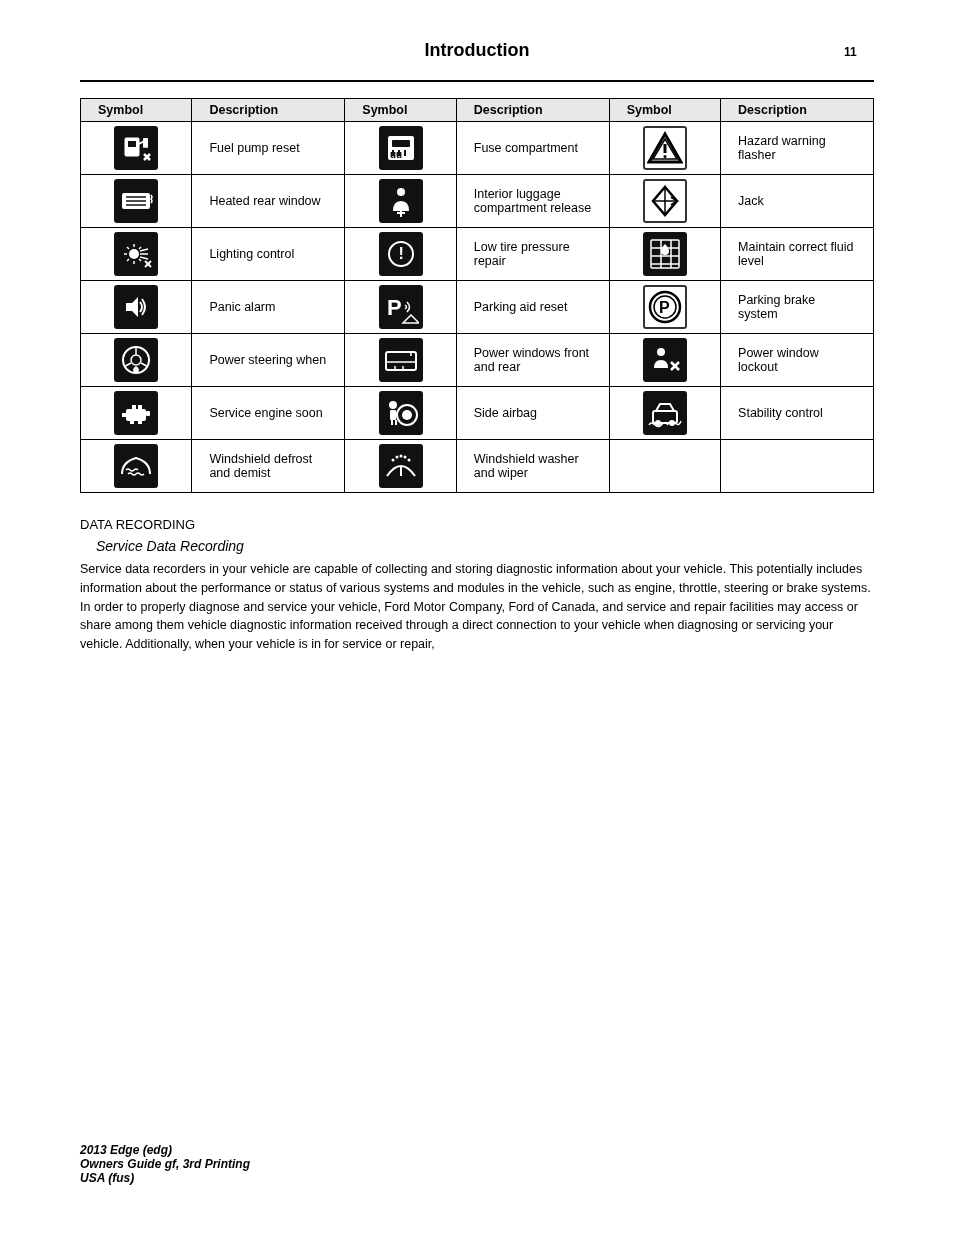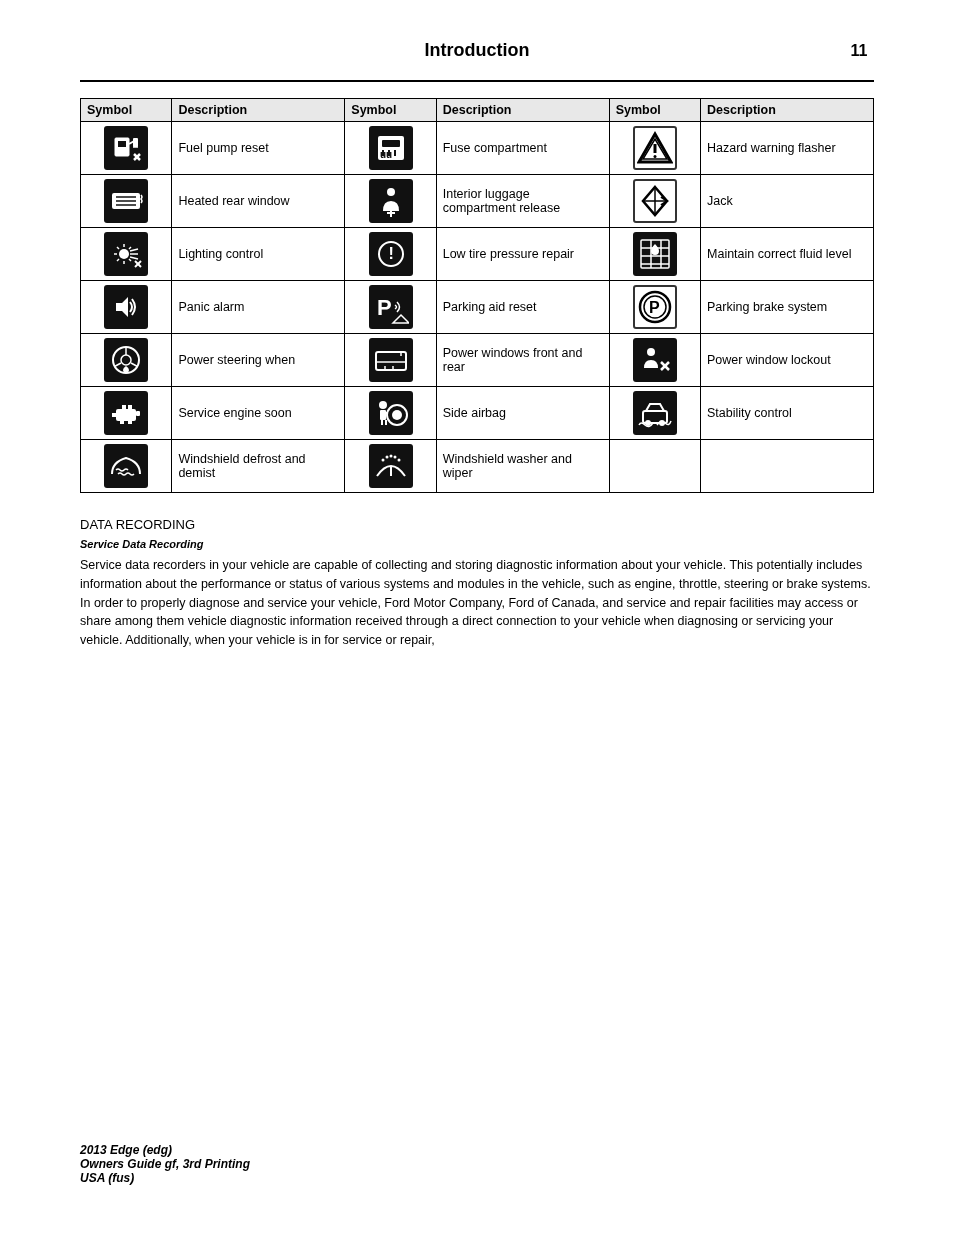--- a/index.html
+++ b/index.html
@@ -20,33 +20,33 @@
       padding-bottom: 19px;
       margin-bottom: 16px;
     }
     .page-title {
       font-size: 18px;
       font-weight: bold;
       flex: 1;
       text-align: center;
     }
     .page-number {
-      font-size: 16px;
+      font-size: 12px;
       font-weight: bold;
       min-width: 30px;
-      text-align: center;
+      text-align: left;
     }
     table.symbols-table {
       width: 100%;
       border-collapse: collapse;
       margin-bottom: 24px;
     }
     table.symbols-table th, table.symbols-table td {
       border: 1px solid #000;
-      padding: 4px 6px;
+      padding: 4px 17px;
       vertical-align: middle;
       font-size: 12.5px;
     }
     table.symbols-table th {
       background: #e8e8e8;
       font-weight: bold;
       text-align: left;
     }
     .symbol-cell {
       width: 52px;
@@ -78,24 +78,25 @@
     }
     .data-recording-section {
       margin-bottom: 12px;
     }
     .data-recording-title {
       font-weight: normal;
       font-size: 13px;
       margin-bottom: 6px;
     }
     .data-recording-subtitle {
-      font-weight: bold;
+      font-weight: normal;
       font-style: italic;
-      font-size: 11px;
+      font-size: 14px;
       margin-bottom: 6px;
+      margin-left: 16px;
     }
     .data-recording-body {
       font-size: 12.5px;
       line-height: 1.5;
     }
     .footer {
       position: absolute;
       bottom: 50px;
       left: 80px;
       font-size: 12px;

